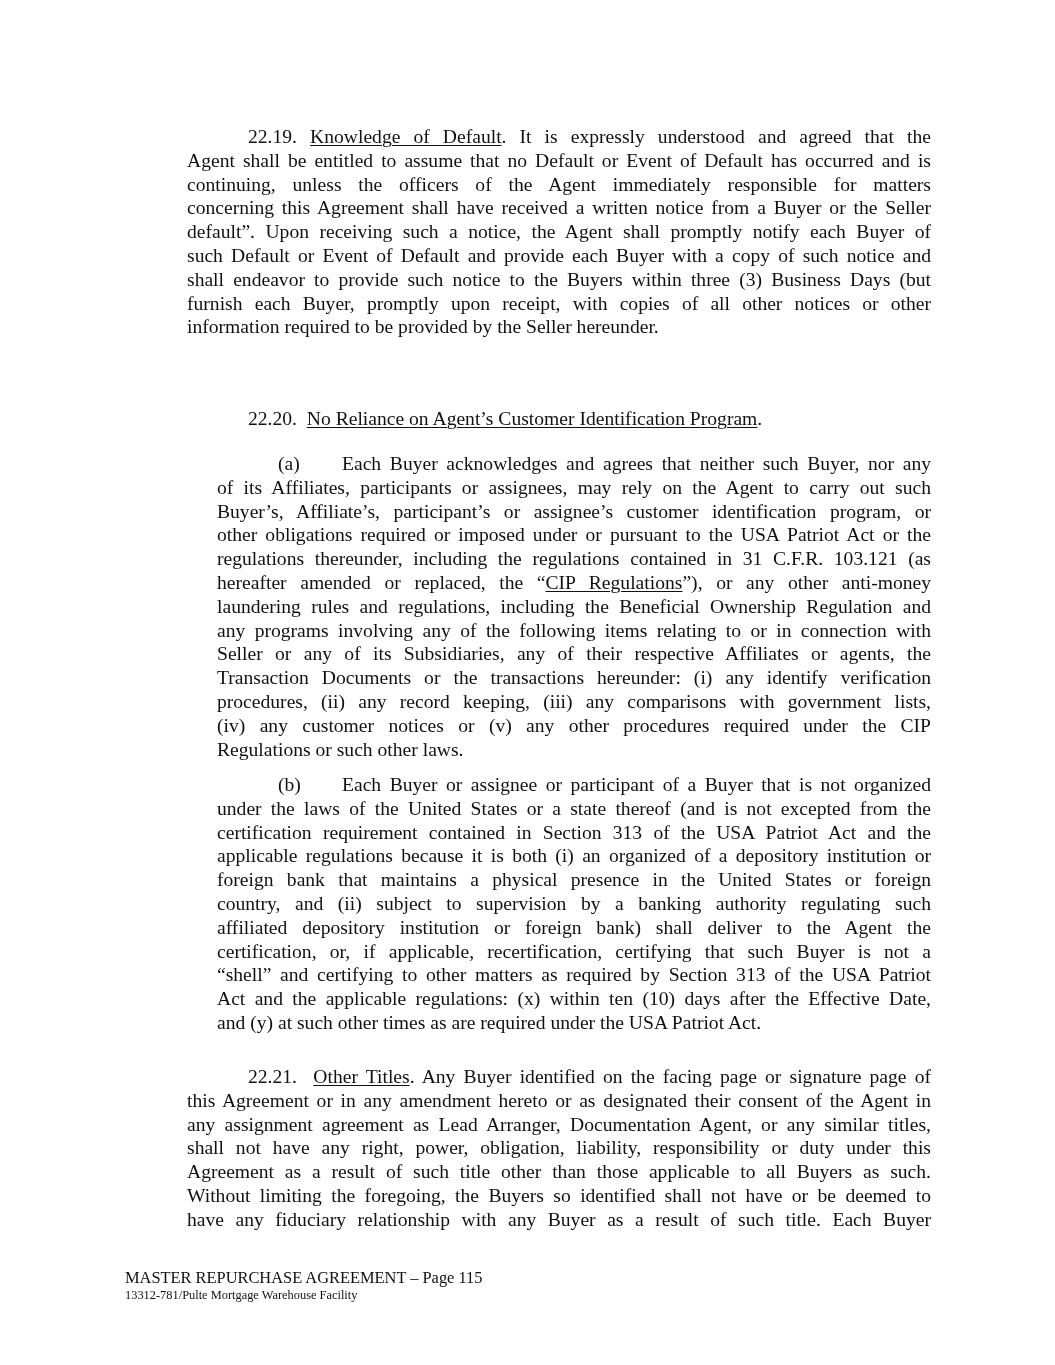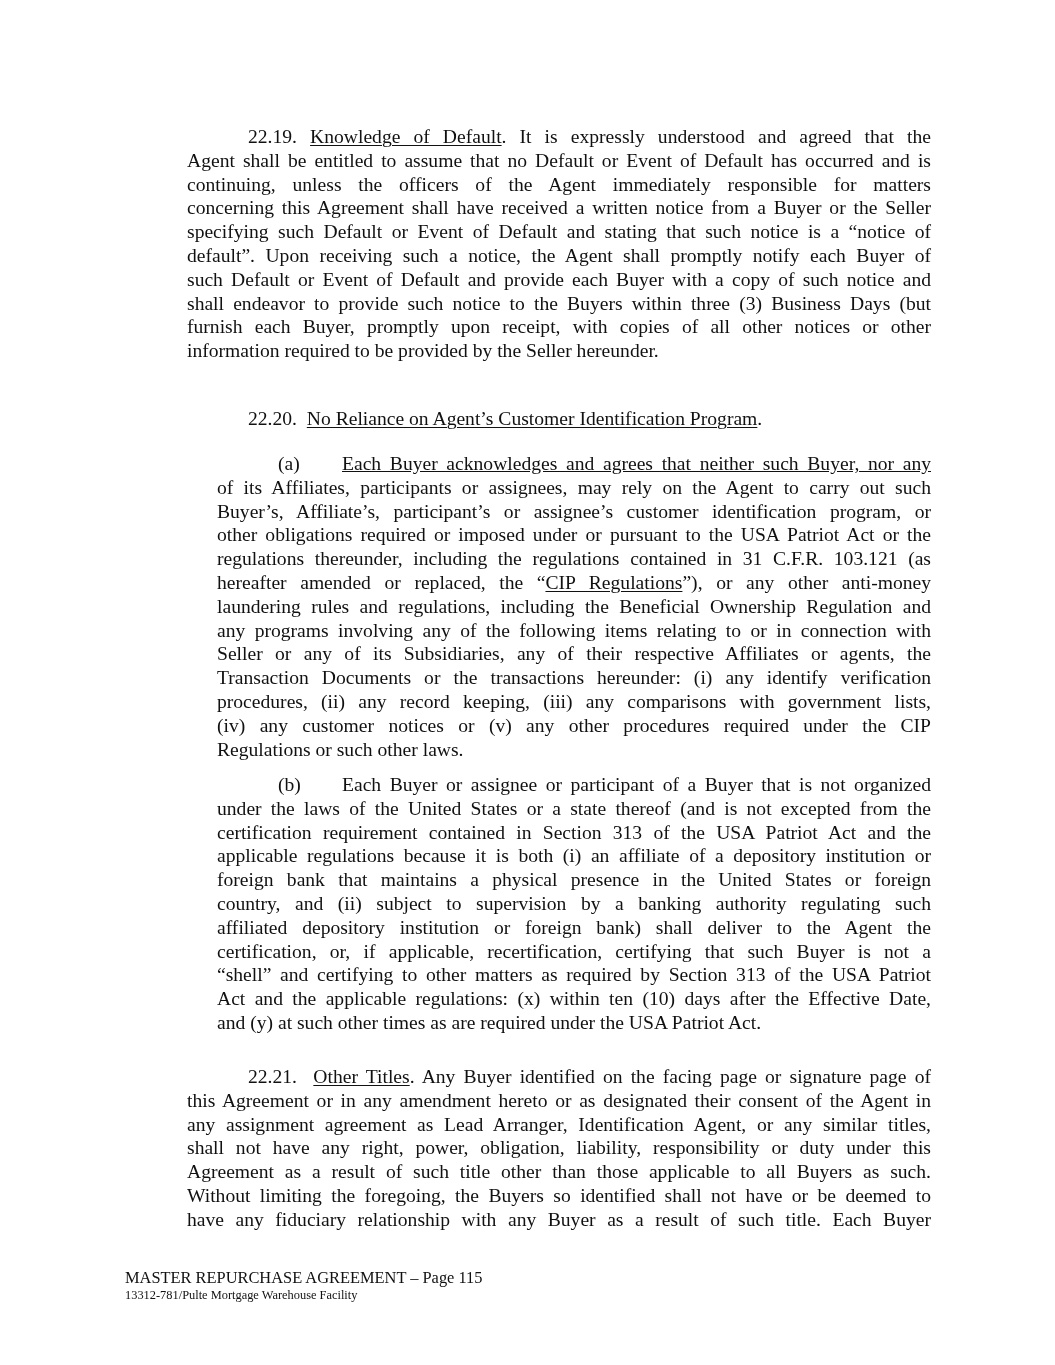--- a/index.html
+++ b/index.html
@@ -27,66 +27,65 @@
 </head>
 <body>
 
 <div class="page">
 
   <div class="para sec-main" style="top:125px;">
     <div class="line" style="padding-left:61px;"><span>22.19.</span> <span class="u">Knowledge of Default</span><span>.  It is expressly understood and agreed that the</span></div>
     <div class="line">Agent shall be entitled to assume that no Default or Event of Default has occurred and is</div>
     <div class="line">continuing, unless the officers of the Agent immediately responsible for matters</div>
     <div class="line">concerning this Agreement shall have received a written notice from a Buyer or the Seller</div>
-    <div class="line">specifying such Default or Event of Default and stating that such notice is a “notice of</div>
     <div class="line">default”.  Upon receiving such a notice, the Agent shall promptly notify each Buyer of</div>
     <div class="line">such Default or Event of Default and provide each Buyer with a copy of such notice and</div>
     <div class="line">shall endeavor to provide such notice to the Buyers within three (3) Business Days (but</div>
     <div class="line">furnish each Buyer, promptly upon receipt, with copies of all other notices or other</div>
     <div class="line last">information required to be provided by the Seller hereunder.</div>
   </div>
 
   <div class="para sec-main" style="top:407px;">
     <div class="line head-line" style="padding-left:61px;"><span>22.20.</span>&nbsp; <span class="u">No Reliance on Agent’s Customer Identification Program</span><span>.</span></div>
   </div>
 
   <div class="para sec-sub" style="top:452px;">
-    <div class="line" style="padding-left:61px;text-decoration:underline;"><span class="tab-a">(a)</span><span>Each Buyer acknowledges and agrees that neither such Buyer, nor any</span></div>
+    <div class="line" style="padding-left:61px;"><span class="tab-a">(a)</span><span>Each Buyer acknowledges and agrees that neither such Buyer, nor any</span></div>
     <div class="line">of its Affiliates, participants or assignees, may rely on the Agent to carry out such</div>
     <div class="line">Buyer’s, Affiliate’s, participant’s or assignee’s customer identification program, or</div>
     <div class="line">other obligations required or imposed under or pursuant to the USA Patriot Act or the</div>
     <div class="line">regulations thereunder, including the regulations contained in 31 C.F.R. 103.121 (as</div>
     <div class="line"><span>hereafter amended or replaced, the “</span><span class="u">CIP Regulations</span><span>”), or any other anti-money</span></div>
     <div class="line">laundering rules and regulations, including the Beneficial Ownership Regulation and</div>
     <div class="line">any programs involving any of the following items relating to or in connection with</div>
     <div class="line">Seller or any of its Subsidiaries, any of their respective Affiliates or agents, the</div>
     <div class="line">Transaction Documents or the transactions hereunder:  (i) any identify verification</div>
     <div class="line">procedures, (ii) any record keeping, (iii) any comparisons with government lists,</div>
     <div class="line">(iv) any customer notices or (v) any other procedures required under the CIP</div>
     <div class="line last">Regulations or such other laws.</div>
   </div>
 
   <div class="para sec-sub" style="top:764px;margin-top:9px;">
     <div class="line" style="padding-left:61px;"><span class="tab-a">(b)</span><span>Each Buyer or assignee or participant of a Buyer that is not organized</span></div>
     <div class="line">under the laws of the United States or a state thereof (and is not excepted from the</div>
     <div class="line">certification requirement contained in Section 313 of the USA Patriot Act and the</div>
-    <div class="line">applicable regulations because it is both (i) an affiliate of a depository institution or</div>
+    <div class="line">applicable regulations because it is both (i) an organized of a depository institution or</div>
     <div class="line">foreign bank that maintains a physical presence in the United States or foreign</div>
     <div class="line">country, and (ii) subject to supervision by a banking authority regulating such</div>
     <div class="line">affiliated depository institution or foreign bank) shall deliver to the Agent the</div>
     <div class="line">certification, or, if applicable, recertification, certifying that such Buyer is not a</div>
     <div class="line">“shell” and certifying to other matters as required by Section 313 of the USA Patriot</div>
     <div class="line">Act and the applicable regulations:  (x) within ten (10) days after the Effective Date,</div>
     <div class="line last">and (y) at such other times as are required under the USA Patriot Act.</div>
   </div>
 
   <div class="para sec-main" style="top:1065px;">
     <div class="line" style="padding-left:61px;"><span>22.21.</span>&nbsp; <span class="u">Other Titles</span><span>.  Any Buyer identified on the facing page or signature page of</span></div>
     <div class="line">this Agreement or in any amendment hereto or as designated their consent of the Agent in</div>
-    <div class="line">any assignment agreement as Lead Arranger, Identification Agent, or any similar titles,</div>
+    <div class="line">any assignment agreement as Lead Arranger, Documentation Agent, or any similar titles,</div>
     <div class="line">shall not have any right, power, obligation, liability, responsibility or duty under this</div>
     <div class="line">Agreement as a result of such title other than those applicable to all Buyers as such.</div>
     <div class="line">Without limiting the foregoing, the Buyers so identified shall not have or be deemed to</div>
     <div class="line">have any fiduciary relationship with any Buyer as a result of such title.  Each Buyer</div>
   </div>
 
   <div class="footer-title">MASTER REPURCHASE AGREEMENT – Page 115</div>
   <div class="footer-sub">13312-781/Pulte Mortgage Warehouse Facility</div>
 </div>
 

